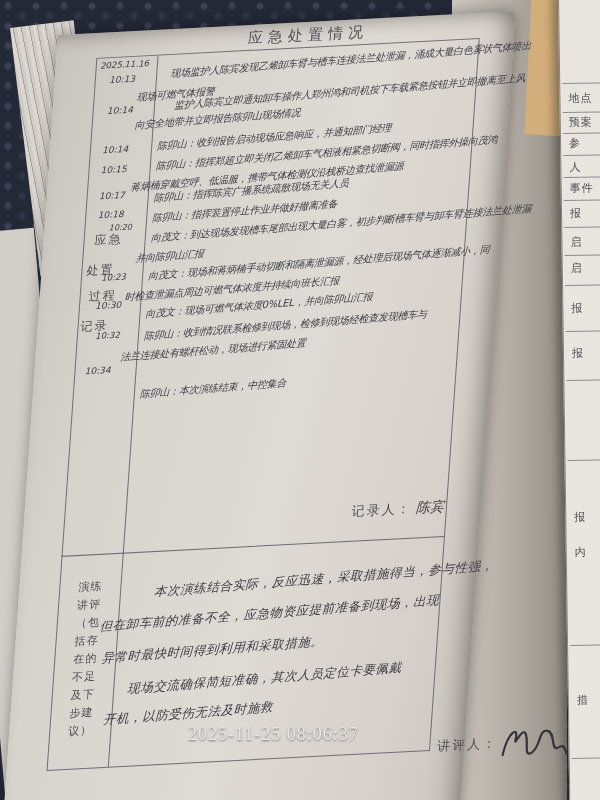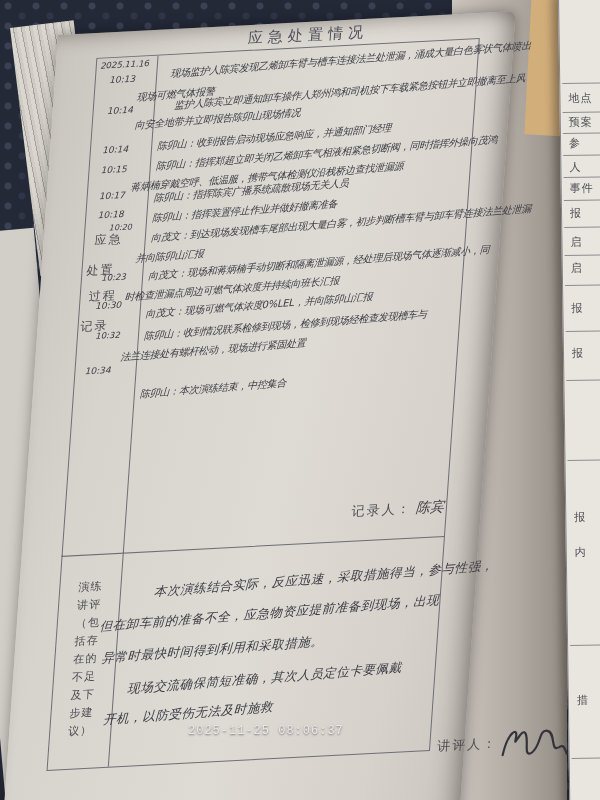--- a/index.html
+++ b/index.html
@@ -44,21 +44,21 @@
   .rv-divider{position:absolute;left:60px;top:0;bottom:0;border-left:1.2px solid #6e6e76;}
   .rv-label{position:absolute;left:0;top:24px;width:60px;text-align:center;
     font-size:11px;line-height:18px;letter-spacing:1px;}
   .rv-line{position:absolute;font-size:12.5px;letter-spacing:0.5px;transform:rotate(-1.5deg);transform-origin:left center;}
   .recorder{position:absolute;left:286px;top:458px;white-space:nowrap;}
   .recorder .lab{font-size:13px;letter-spacing:2px;}
   .recorder .nm{font-size:14px;margin-left:4px;}
   .reviewer{position:absolute;left:388px;top:192px;white-space:nowrap;}
   .reviewer .lab{font-size:13px;letter-spacing:2px;vertical-align:middle;}
   .watermark{position:absolute;left:188px;top:724px;z-index:6;
-    font-family:Liberation Mono, monospace;font-size:12px;letter-spacing:1px;
+    font-family:Liberation Serif, serif;font-size:18px;letter-spacing:1px;
     color:#e9e9e9;text-shadow:0 1px 2px rgba(60,60,60,.65);}
 </style>
 </head>
 <body>
 
 <div id="canvas">
 
   <div class="stack"></div>
   <div class="spine"></div>
   <div class="tan"></div>

